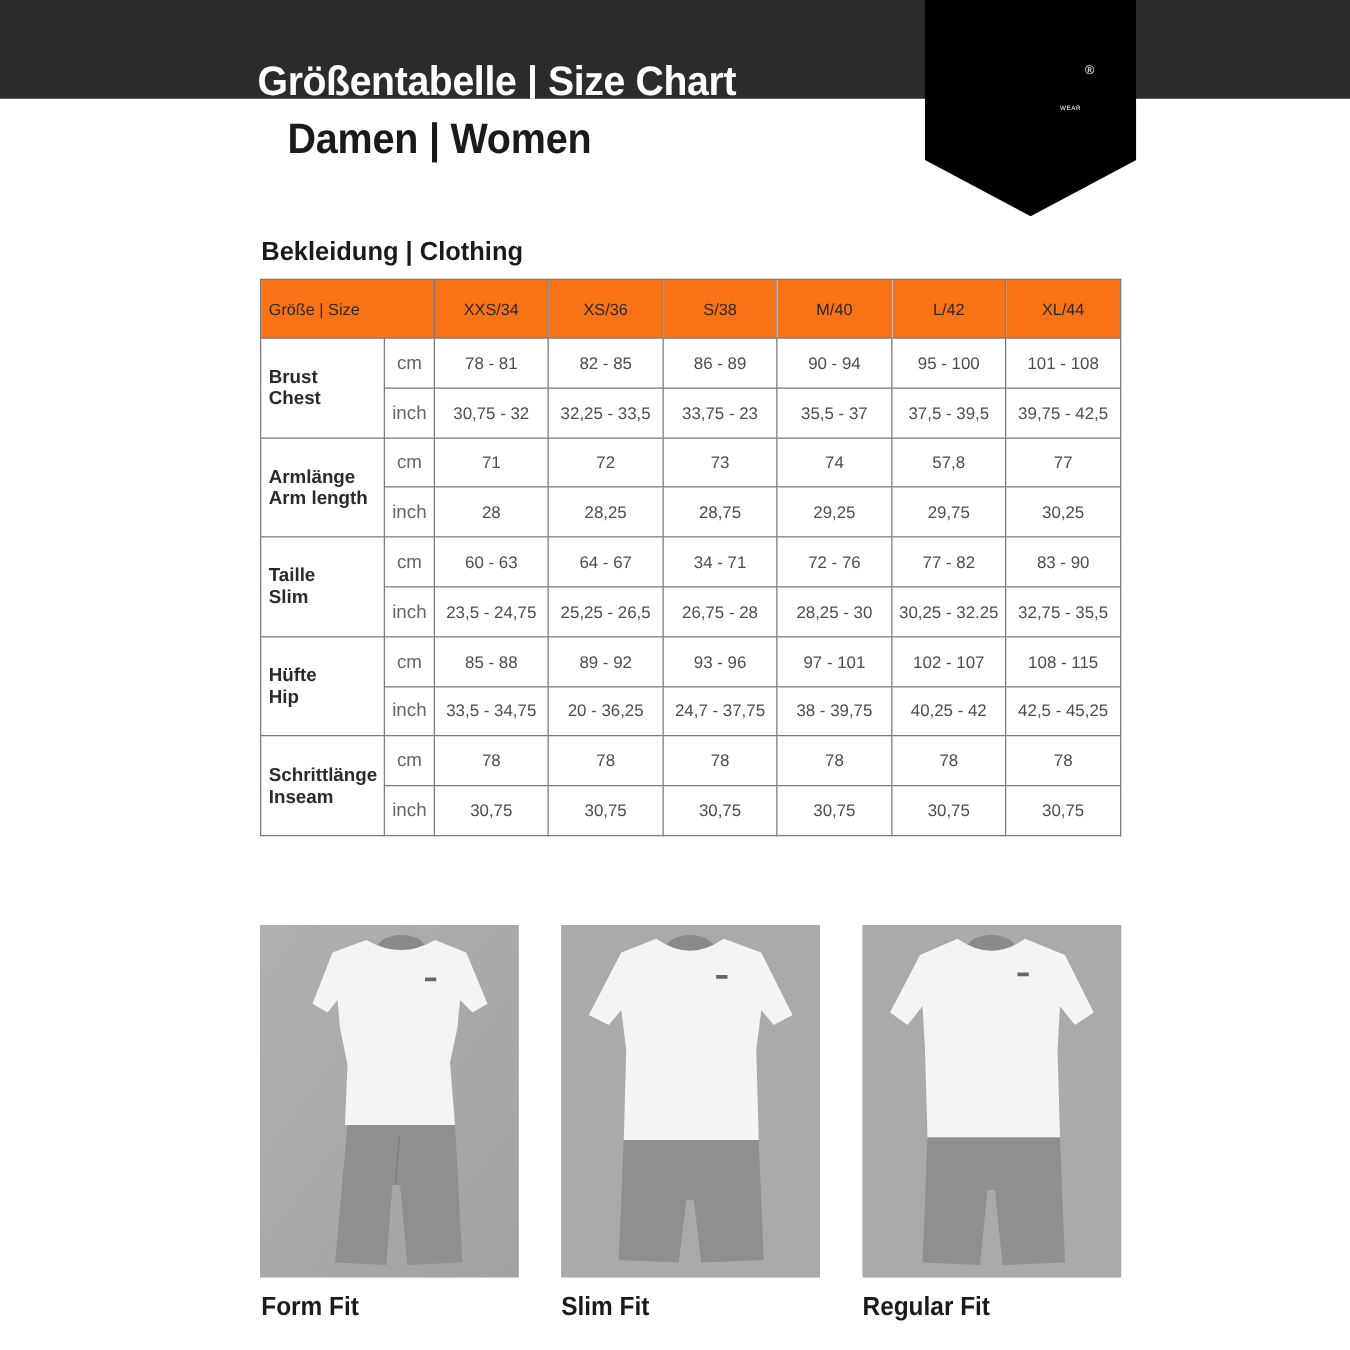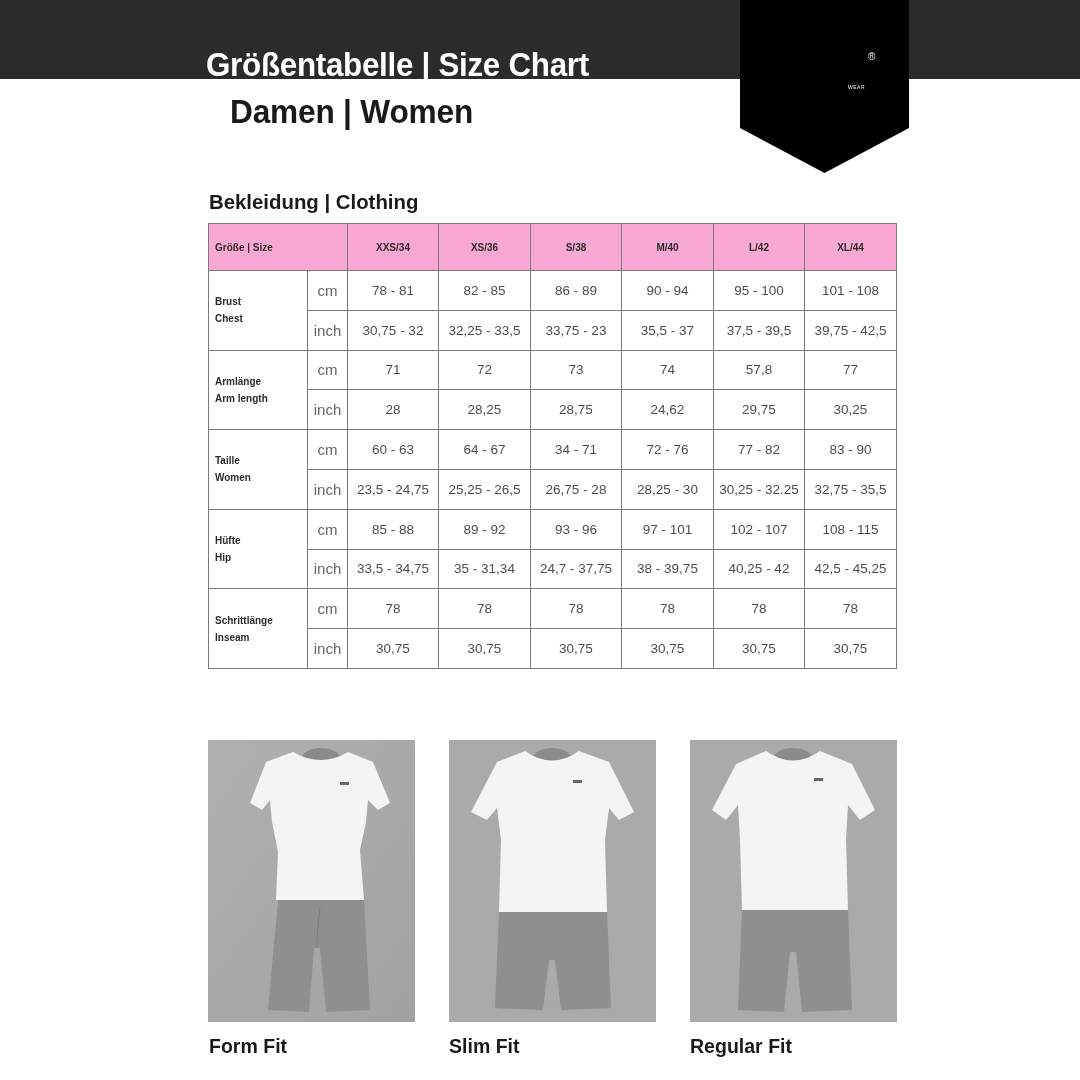--- a/index.html
+++ b/index.html
@@ -58,27 +58,27 @@
       table-layout: fixed;
       width: 689px;
     }
     table.size-table td, table.size-table th {
       border: 1.5px solid #7a7a7a;
       padding: 0; text-align: center; vertical-align: middle;
       font-size: 13.5px; color: #4d4d4d; font-weight: normal;
       white-space: nowrap; overflow: hidden;
     }
     table.size-table thead th {
-      background: #f9a8d4; color: #2a2a2a; font-weight: bold; height: 46px;
-      font-size: 10px;
+      background: #f97316; color: #2a2a2a; font-weight: normal; height: 46px;
+      font-size: 13px;
     }
     table.size-table thead th.size-label { text-align: left; padding-left: 6px; }
     table.size-table td.measure-label {
       text-align: left; padding-left: 6px; font-weight: bold; color: #2a2a2a;
-      line-height: 17px; white-space: normal; font-size: 10px;
+      line-height: 17px; white-space: normal; font-size: 15px;
     }
     table.size-table td.unit { color: #666666; font-size: 15px; }
     table.size-table tbody tr { height: 39.8px; }
 
     .fit-panel {
       position: absolute; top: 740px; width: 207px; height: 282px;
       background: #a9a9a9;
       overflow: hidden;
     }
     .fit-panel svg { display: block; }
@@ -159,27 +159,27 @@
       <td>73</td>
       <td>74</td>
       <td>57,8</td>
       <td>77</td>
     </tr>
     <tr>
       <td class="unit">inch</td>
       <td>28</td>
       <td>28,25</td>
       <td>28,75</td>
-      <td>24,62</td>
+      <td>29,25</td>
       <td>29,75</td>
       <td>30,25</td>
     </tr>
 
     <tr>
-      <td class="measure-label" rowspan="2"><span>Taille</span><br><span>Women</span></td>
+      <td class="measure-label" rowspan="2"><span>Taille</span><br><span>Slim</span></td>
       <td class="unit">cm</td>
       <td>60 - 63</td>
       <td>64 - 67</td>
       <td>34 - 71</td>
       <td>72 - 76</td>
       <td>77 - 82</td>
       <td>83 - 90</td>
     </tr>
     <tr>
       <td class="unit">inch</td>
@@ -197,21 +197,21 @@
       <td>85 - 88</td>
       <td>89 - 92</td>
       <td>93 - 96</td>
       <td>97 - 101</td>
       <td>102 - 107</td>
       <td>108 - 115</td>
     </tr>
     <tr>
       <td class="unit">inch</td>
       <td>33,5 - 34,75</td>
-      <td>35 - 31,34</td>
+      <td>20 - 36,25</td>
       <td>24,7 - 37,75</td>
       <td>38 - 39,75</td>
       <td>40,25 - 42</td>
       <td>42,5 - 45,25</td>
     </tr>
 
     <tr>
       <td class="measure-label" rowspan="2"><span>Schrittlänge</span><br><span>Inseam</span></td>
       <td class="unit">cm</td>
       <td>78</td>

